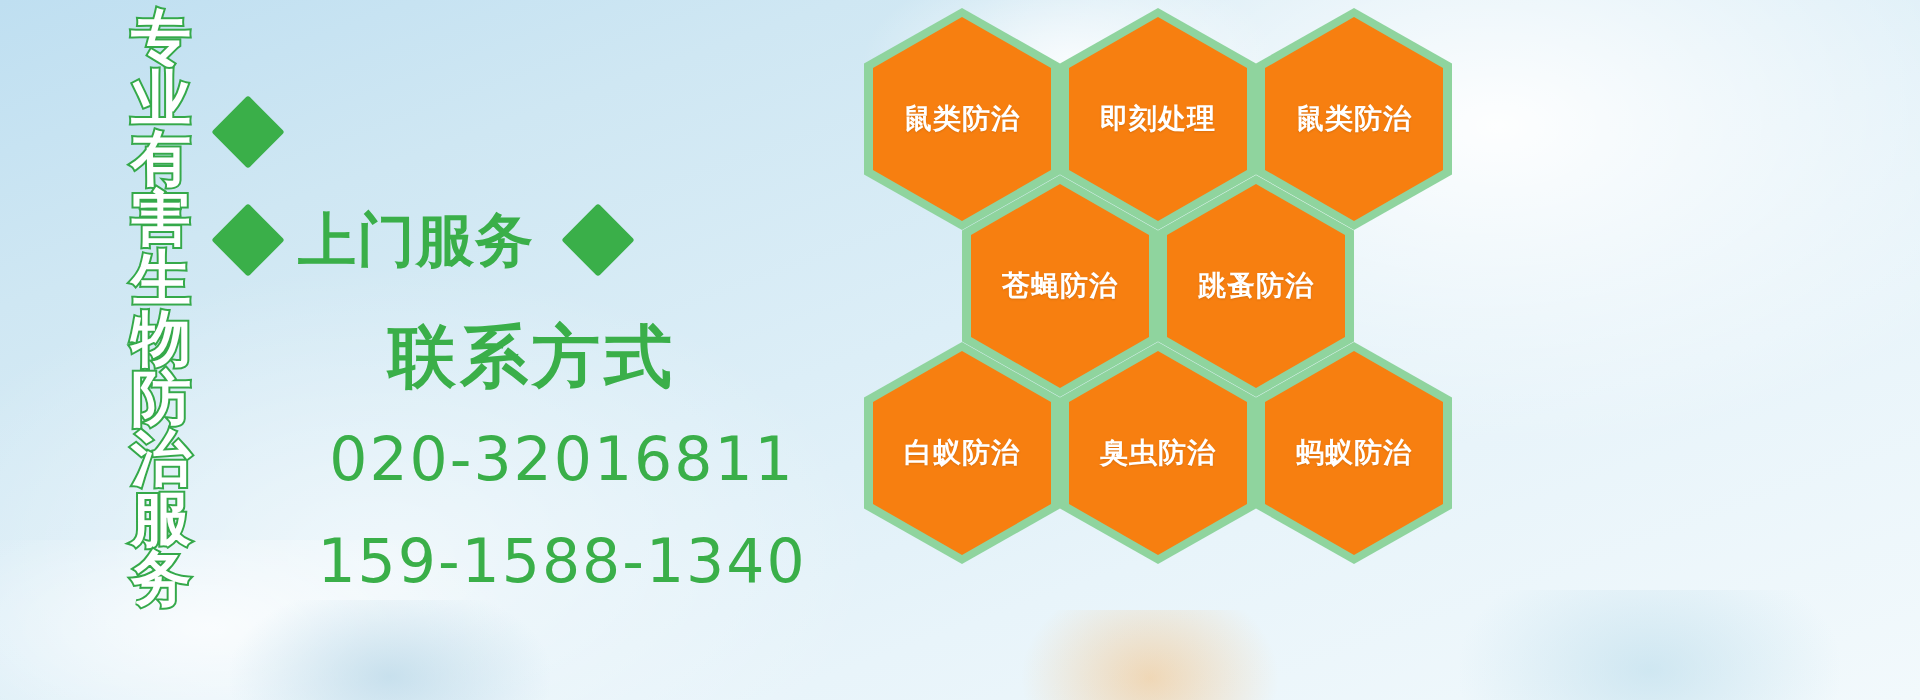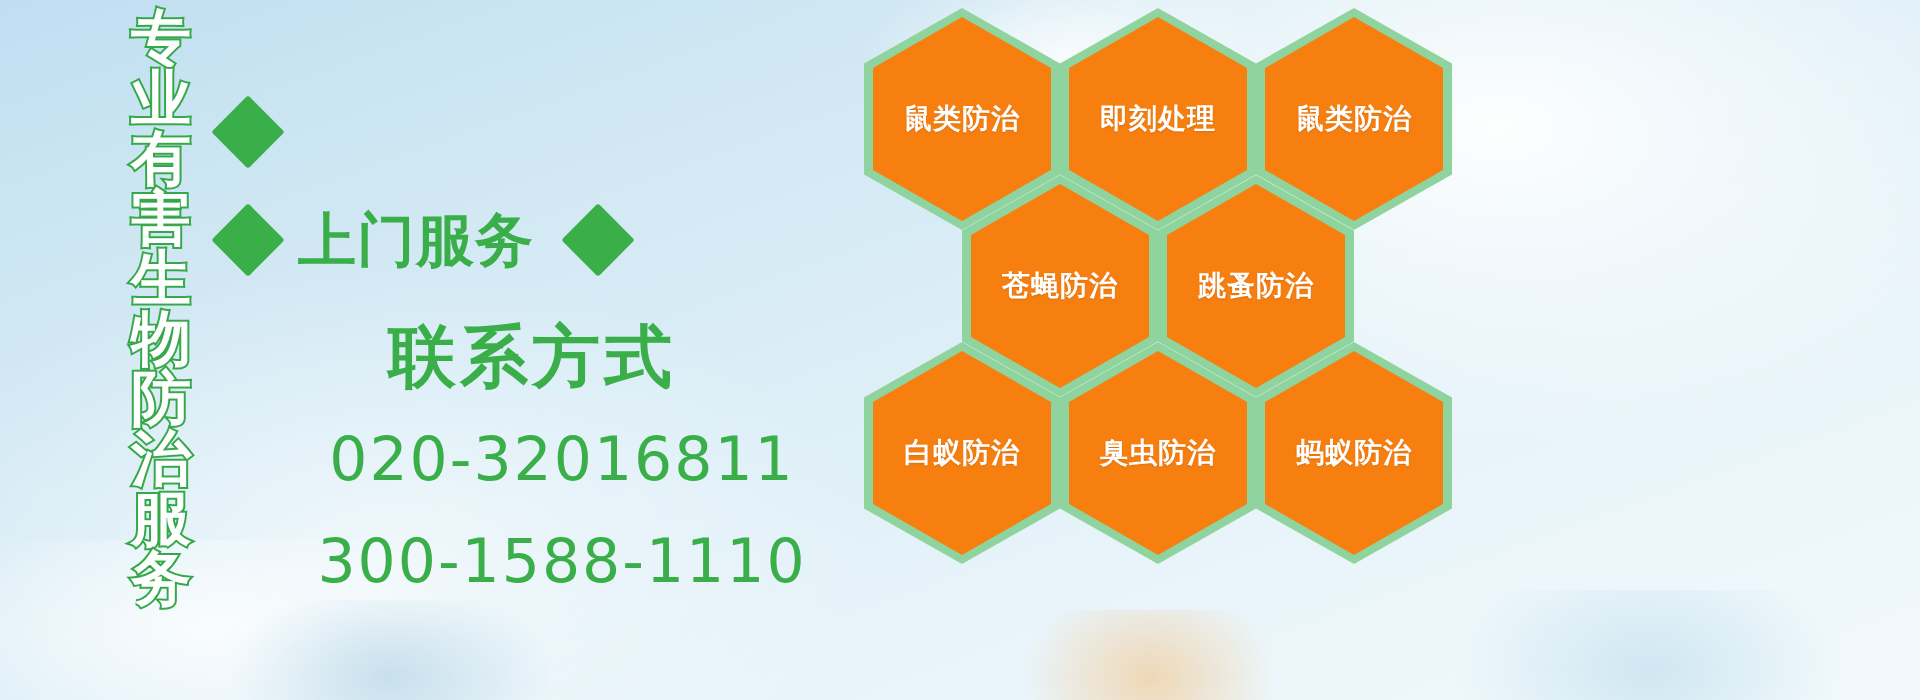--- a/index.html
+++ b/index.html
@@ -217,21 +217,21 @@
       <div class="feature-item">
         <span class="diamond-icon"></span>
       </div>
     </div>
 
   </div>
 
   <div id="contact">
     <div id="contact-heading">联系方式</div>
     <div class="contact-phone">020-32016811</div>
-    <div class="contact-phone">300-1588-1110</div>
+    <div class="contact-phone">159-1588-1340</div>
   </div>
 
   <div id="hex-grid">
 
     <div class="hex r1 c1">
       <div class="hex-outer"></div>
       <div class="hex-inner"></div>
       <div class="hex-label">鼠类防治</div>
     </div>
 

